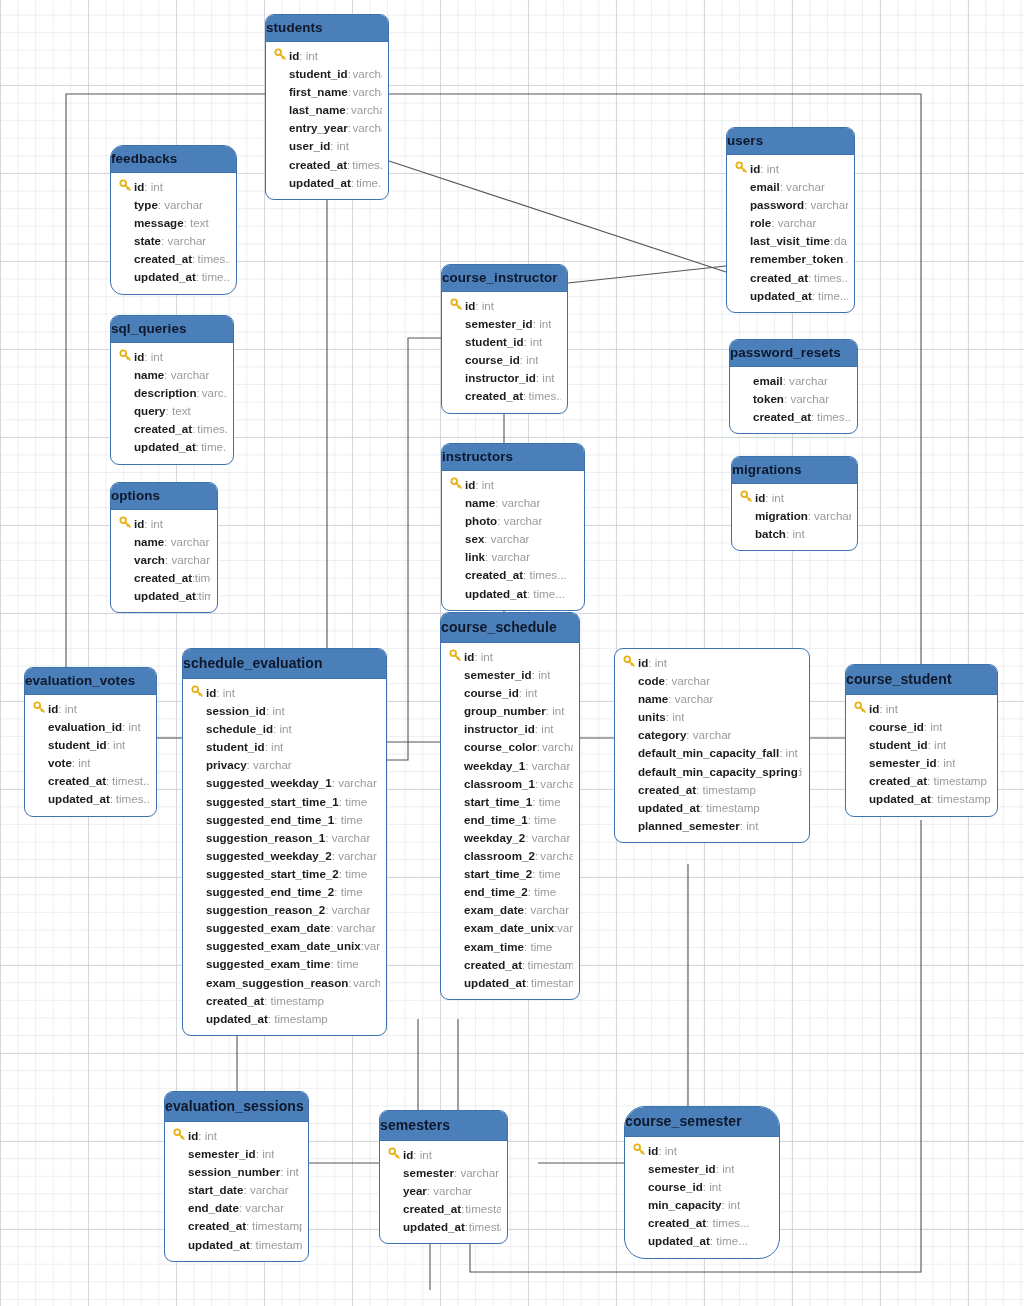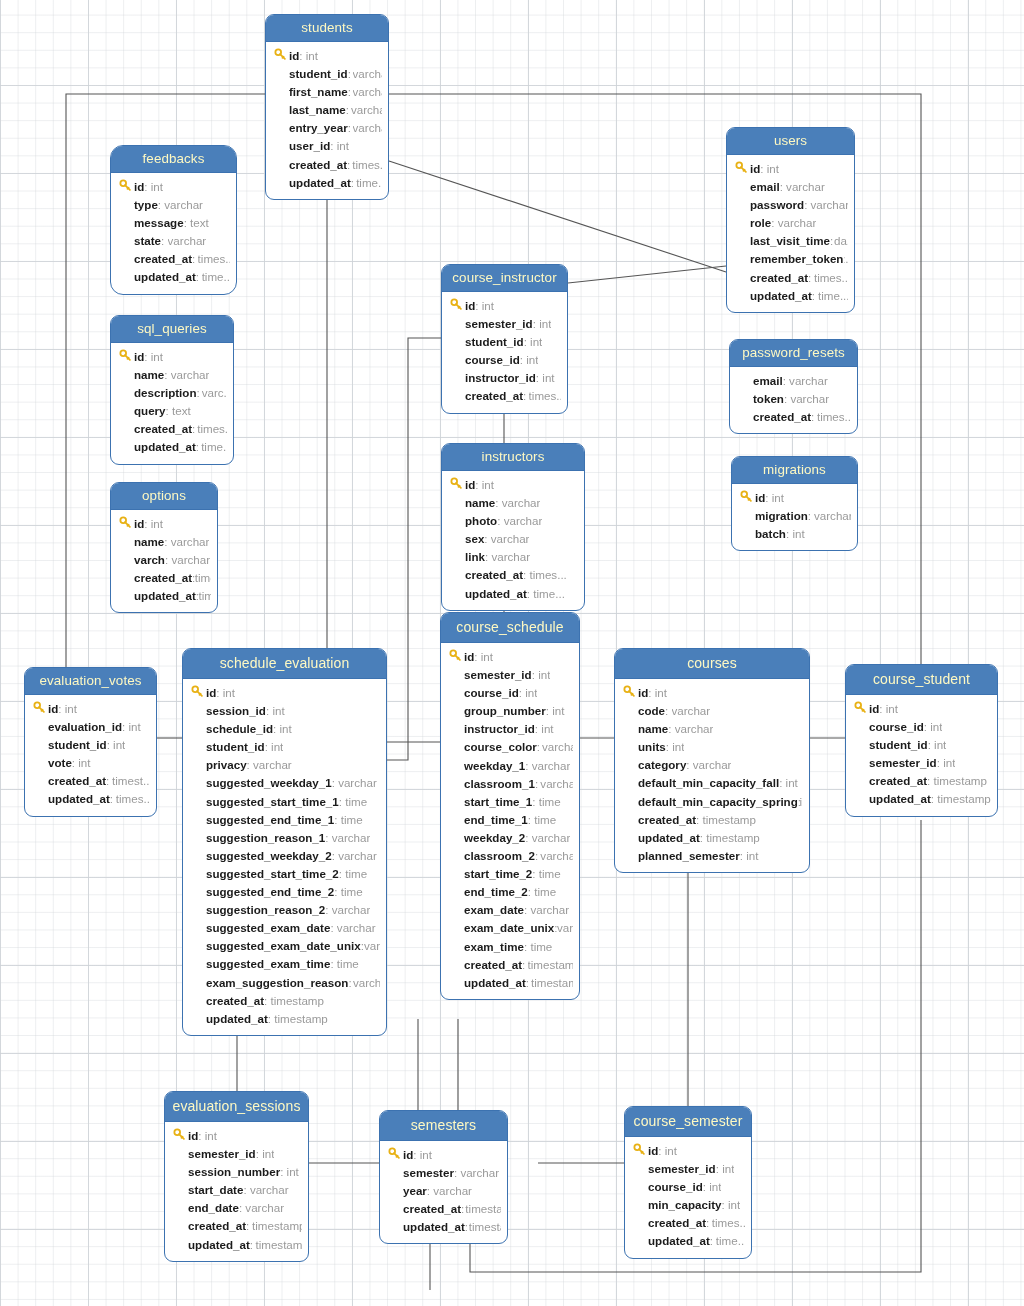--- a/index.html
+++ b/index.html
@@ -40,23 +40,22 @@
     position: absolute;
     box-sizing: border-box;
     border: 1.6px solid #3c72b0;
     border-radius: 9px;
     background: #ffffff;
     overflow: hidden;
     box-shadow: 0 0 0 0 rgba(0,0,0,0);
   }
   .entity-header {
     background: #4a7fba;
-    color: #fef9c3;
-    font-weight: normal;
-    text-align: center;
+    color: #0f172a;
+    font-weight: bold;
     letter-spacing: .1px;
     border-bottom: 1.2px solid #3c72b0;
     box-sizing: border-box;
   }
   .entity-body {
     padding: 5px 6px 7px 6px;
     box-sizing: border-box;
   }
   .col {
     display: flex;
@@ -821,21 +820,20 @@
         </div>
         <div class="col">
           <span class="keycell"></span>
           <span class="col-name">updated_at</span>
           <span class="col-type">:&nbsp;</span>
           <span class="col-type">timestamp</span>
         </div>
       </div>
     </div>
     <div class="entity sz-lg" style="left: 614px; top: 648px; width: 196px;">
-      <div class="entity-header">courses</div>
       <div class="entity-body">
         <div class="col">
           <span class="keycell"><svg class="key-icon" width="13" height="13" viewBox="0 0 16 16" aria-hidden="true">
               <circle cx="5.2" cy="5.2" r="3.5" fill="none" stroke="#e8b114" stroke-width="2.2"></circle>
               <path d="M7.4 7.4 L13.4 13.4" stroke="#e8b114" stroke-width="2.2" stroke-linecap="round"></path>
               <path d="M10.3 12.1 L11.9 10.5" stroke="#e8b114" stroke-width="2" stroke-linecap="round"></path>
             </svg></span>
           <span class="col-name">id</span>
           <span class="col-type">:&nbsp;</span>
           <span class="col-type">int</span>
@@ -1024,21 +1022,21 @@
           <span class="col-type">timestamp</span>
         </div>
         <div class="col">
           <span class="keycell"></span>
           <span class="col-name">updated_at</span>
           <span class="col-type">:&nbsp;</span>
           <span class="col-type">timestamp</span>
         </div>
       </div>
     </div>
-    <div class="entity sz-lg" style="left: 624px; top: 1106px; width: 128px;">
+    <div class="entity sz-lg" style="left: 624px; top: 1106px; width: 156px; border-radius: 21px;">
       <div class="entity-header">course_semester</div>
       <div class="entity-body">
         <div class="col">
           <span class="keycell"><svg class="key-icon" width="13" height="13" viewBox="0 0 16 16" aria-hidden="true">
               <circle cx="5.2" cy="5.2" r="3.5" fill="none" stroke="#e8b114" stroke-width="2.2"></circle>
               <path d="M7.4 7.4 L13.4 13.4" stroke="#e8b114" stroke-width="2.2" stroke-linecap="round"></path>
               <path d="M10.3 12.1 L11.9 10.5" stroke="#e8b114" stroke-width="2" stroke-linecap="round"></path>
             </svg></span>
           <span class="col-name">id</span>
           <span class="col-type">:&nbsp;</span>

